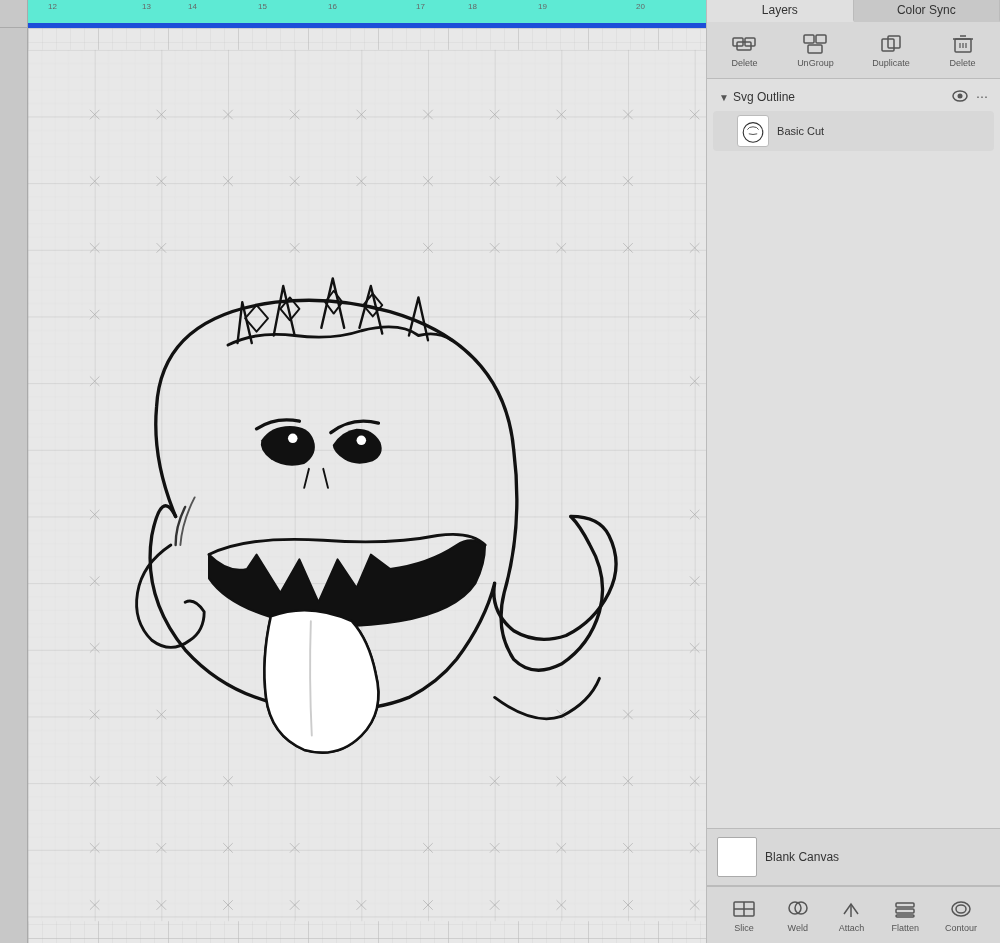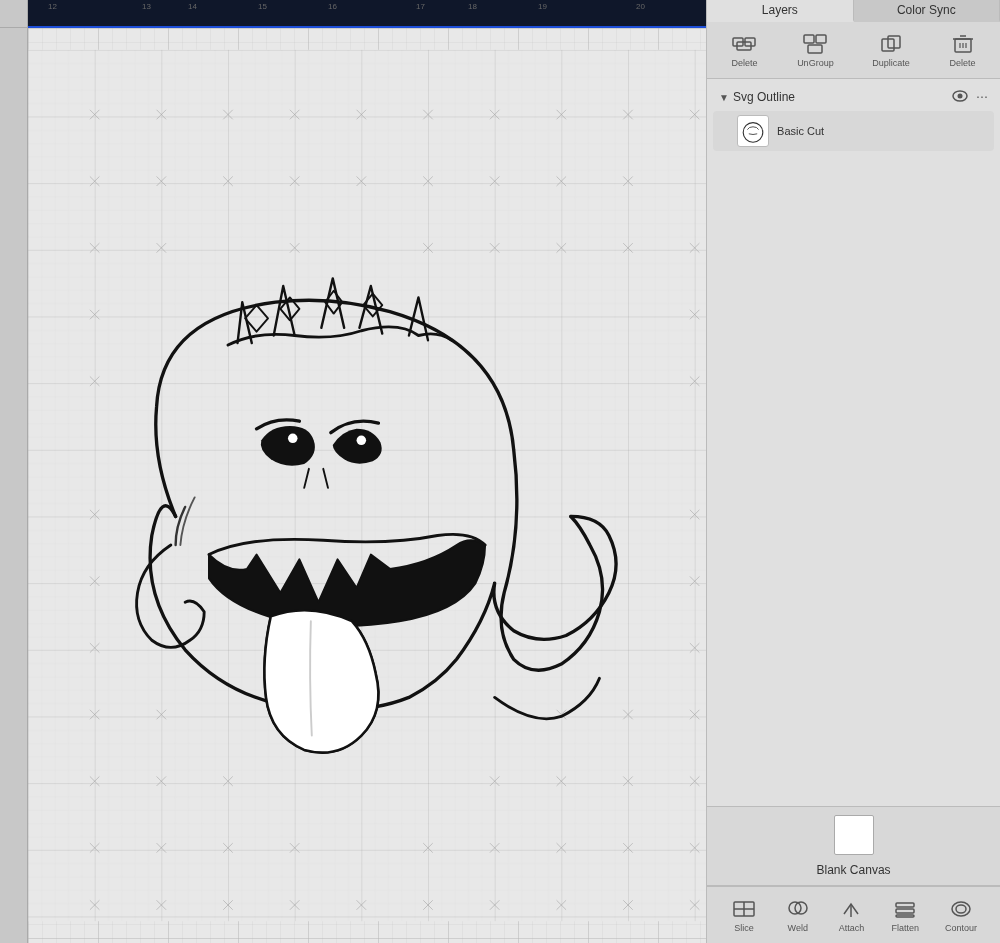--- a/index.html
+++ b/index.html
@@ -21,22 +21,22 @@
       background: #c8c8c8;
       z-index: 10;
       border-right: 1px solid #aaa;
       border-bottom: 1px solid #aaa;
     }
 
     .ruler-h {
       position: absolute;
       top: 0; left: 28px;
       width: calc(100% - 28px); height: 28px;
-      background: #0f172a;
-      border-bottom: 2px solid #1d4ed8;
+      background: #5eead4;
+      border-bottom: 5px solid #1d4ed8;
       z-index: 9;
       overflow: hidden;
     }
 
     .ruler-v {
       position: absolute;
       top: 28px; left: 0;
       width: 28px; height: calc(100% - 28px);
       background: #c8c8c8;
       border-right: 1px solid #aaa;
@@ -197,25 +197,24 @@
     .layer-name {
       font-size: 11px;
       color: #333;
     }
 
     
     .canvas-selector {
       display: flex;
       align-items: center;
       gap: 8px;
-      padding: 8px 4px;
+      padding: 8px 10px;
       background: #d8d8d8;
       border-top: 1px solid #bbb;
       border-bottom: 1px solid #bbb;
-      flex-direction: column;
     }
 
     .canvas-thumb {
       width: 40px; height: 40px;
       background: white;
       border: 1px solid #aaa;
       border-radius: 2px;
     }
 
     .canvas-label {

